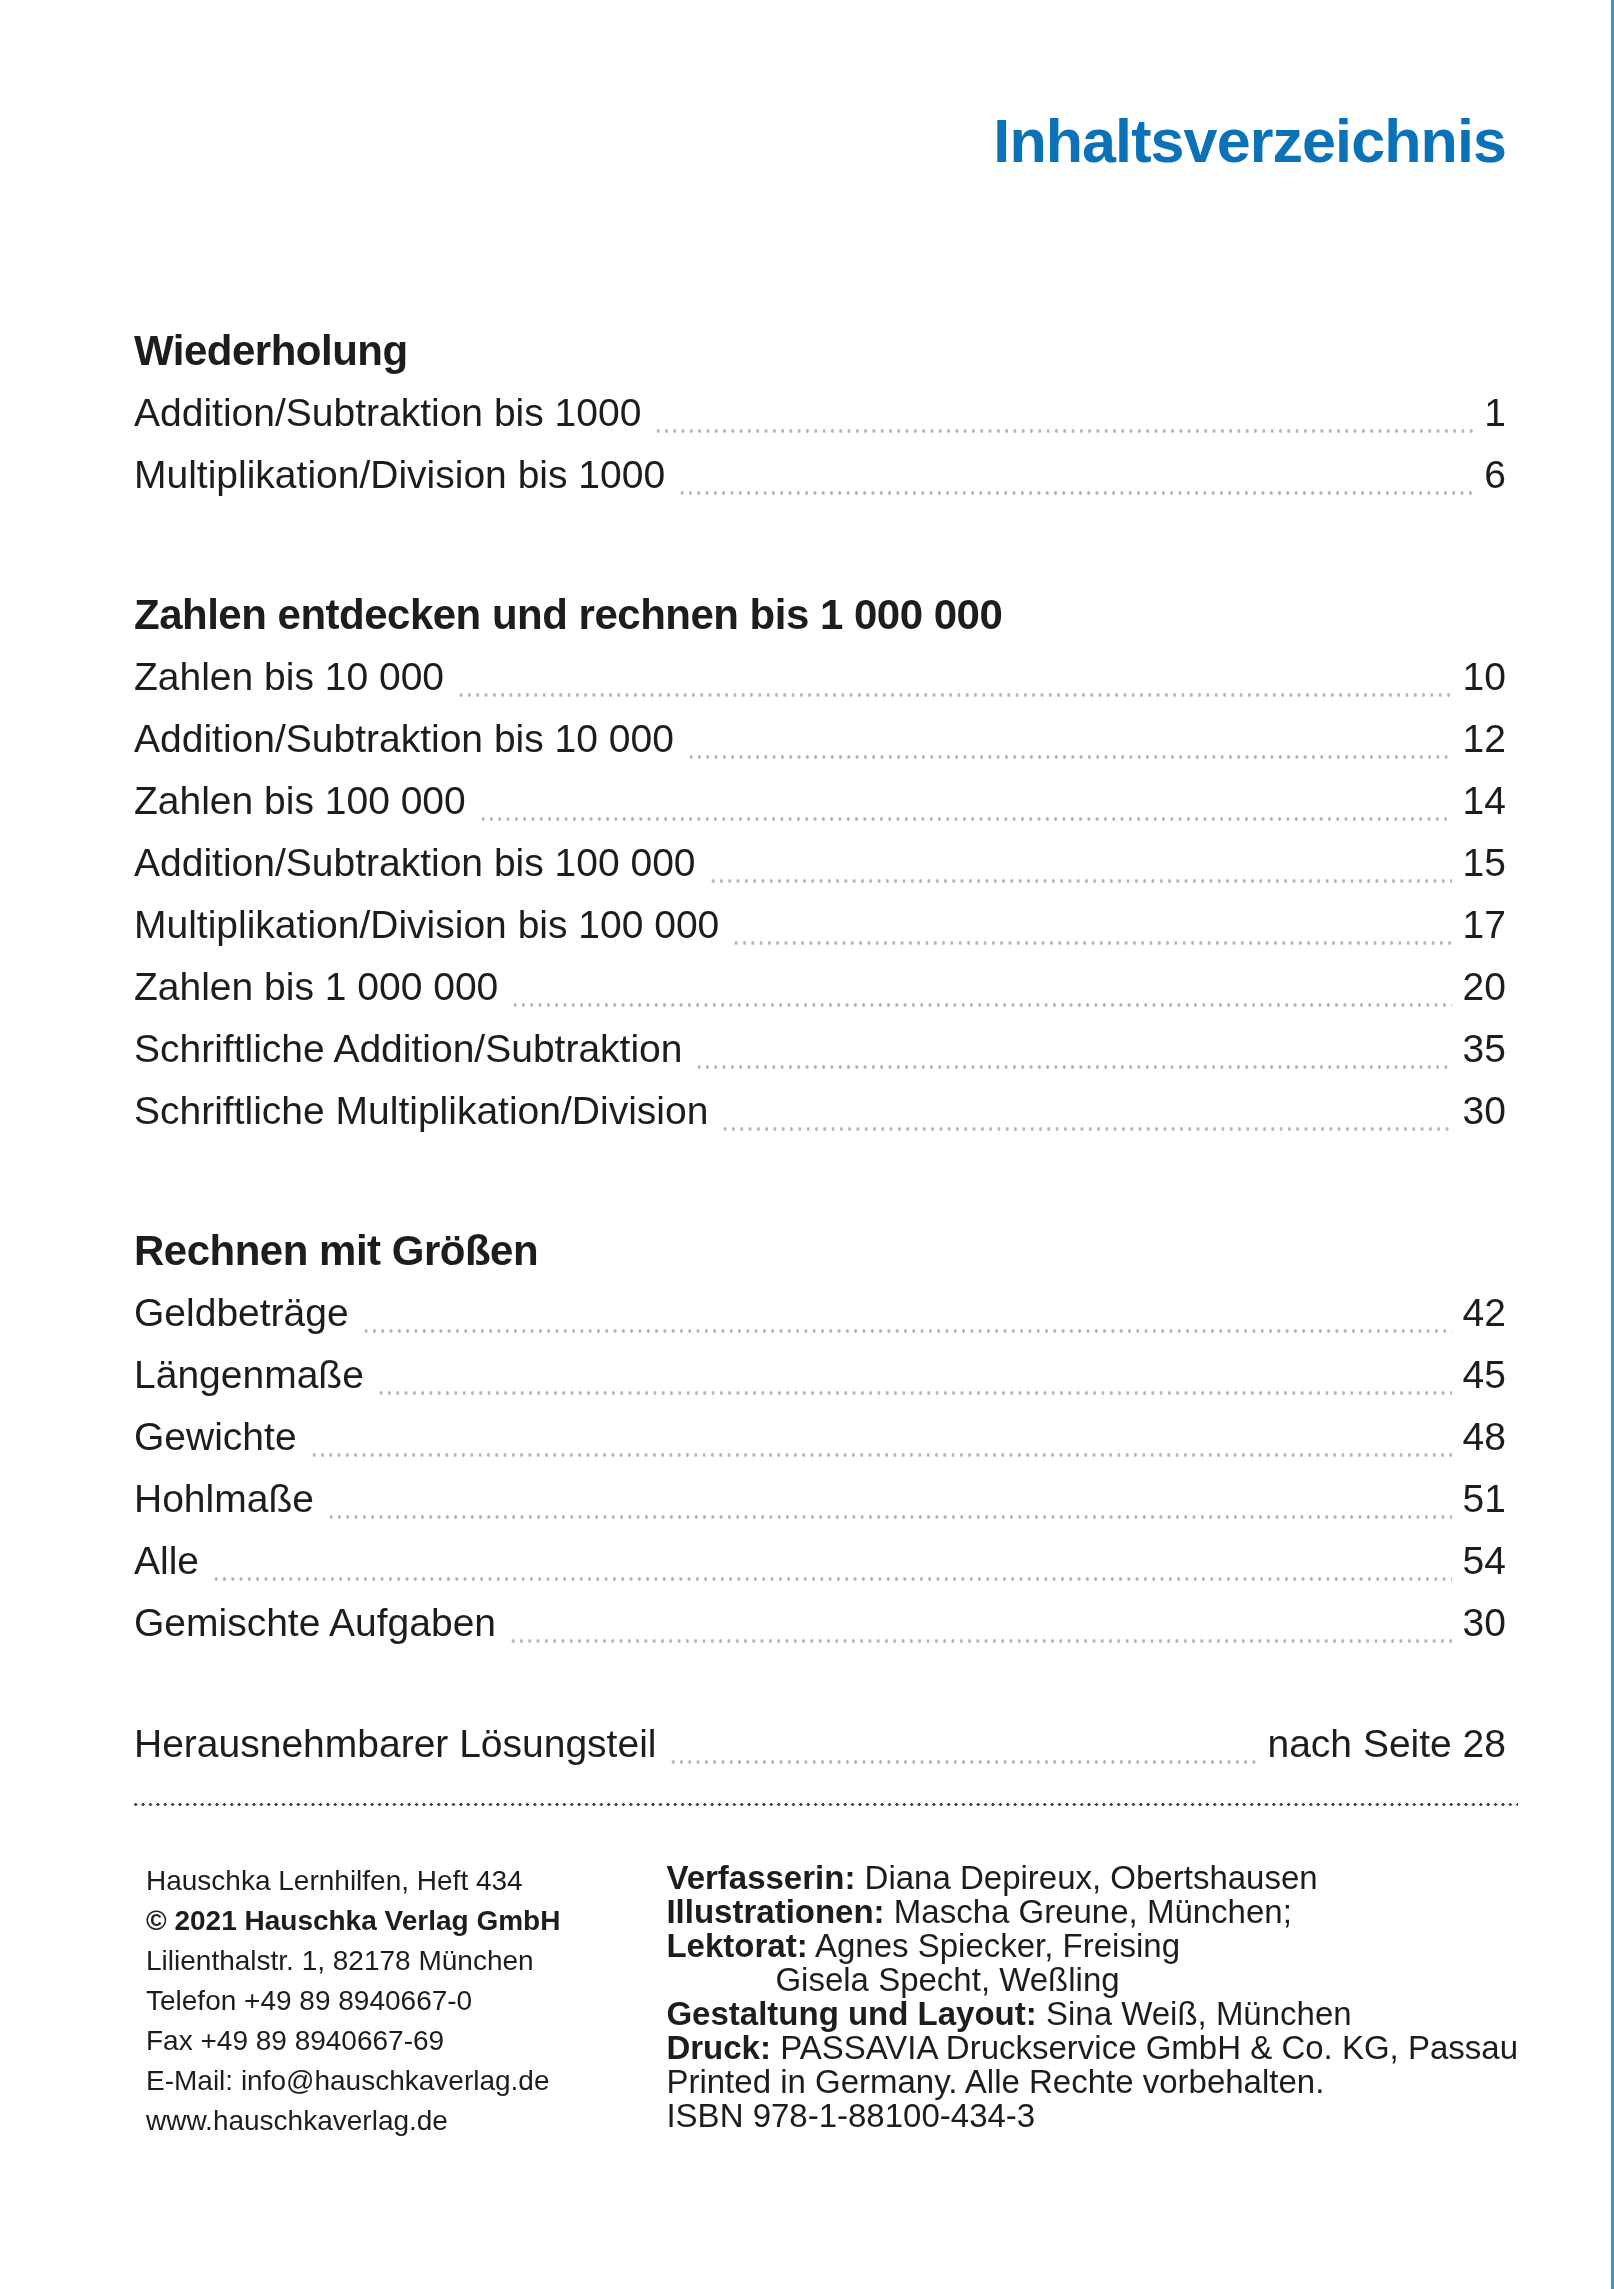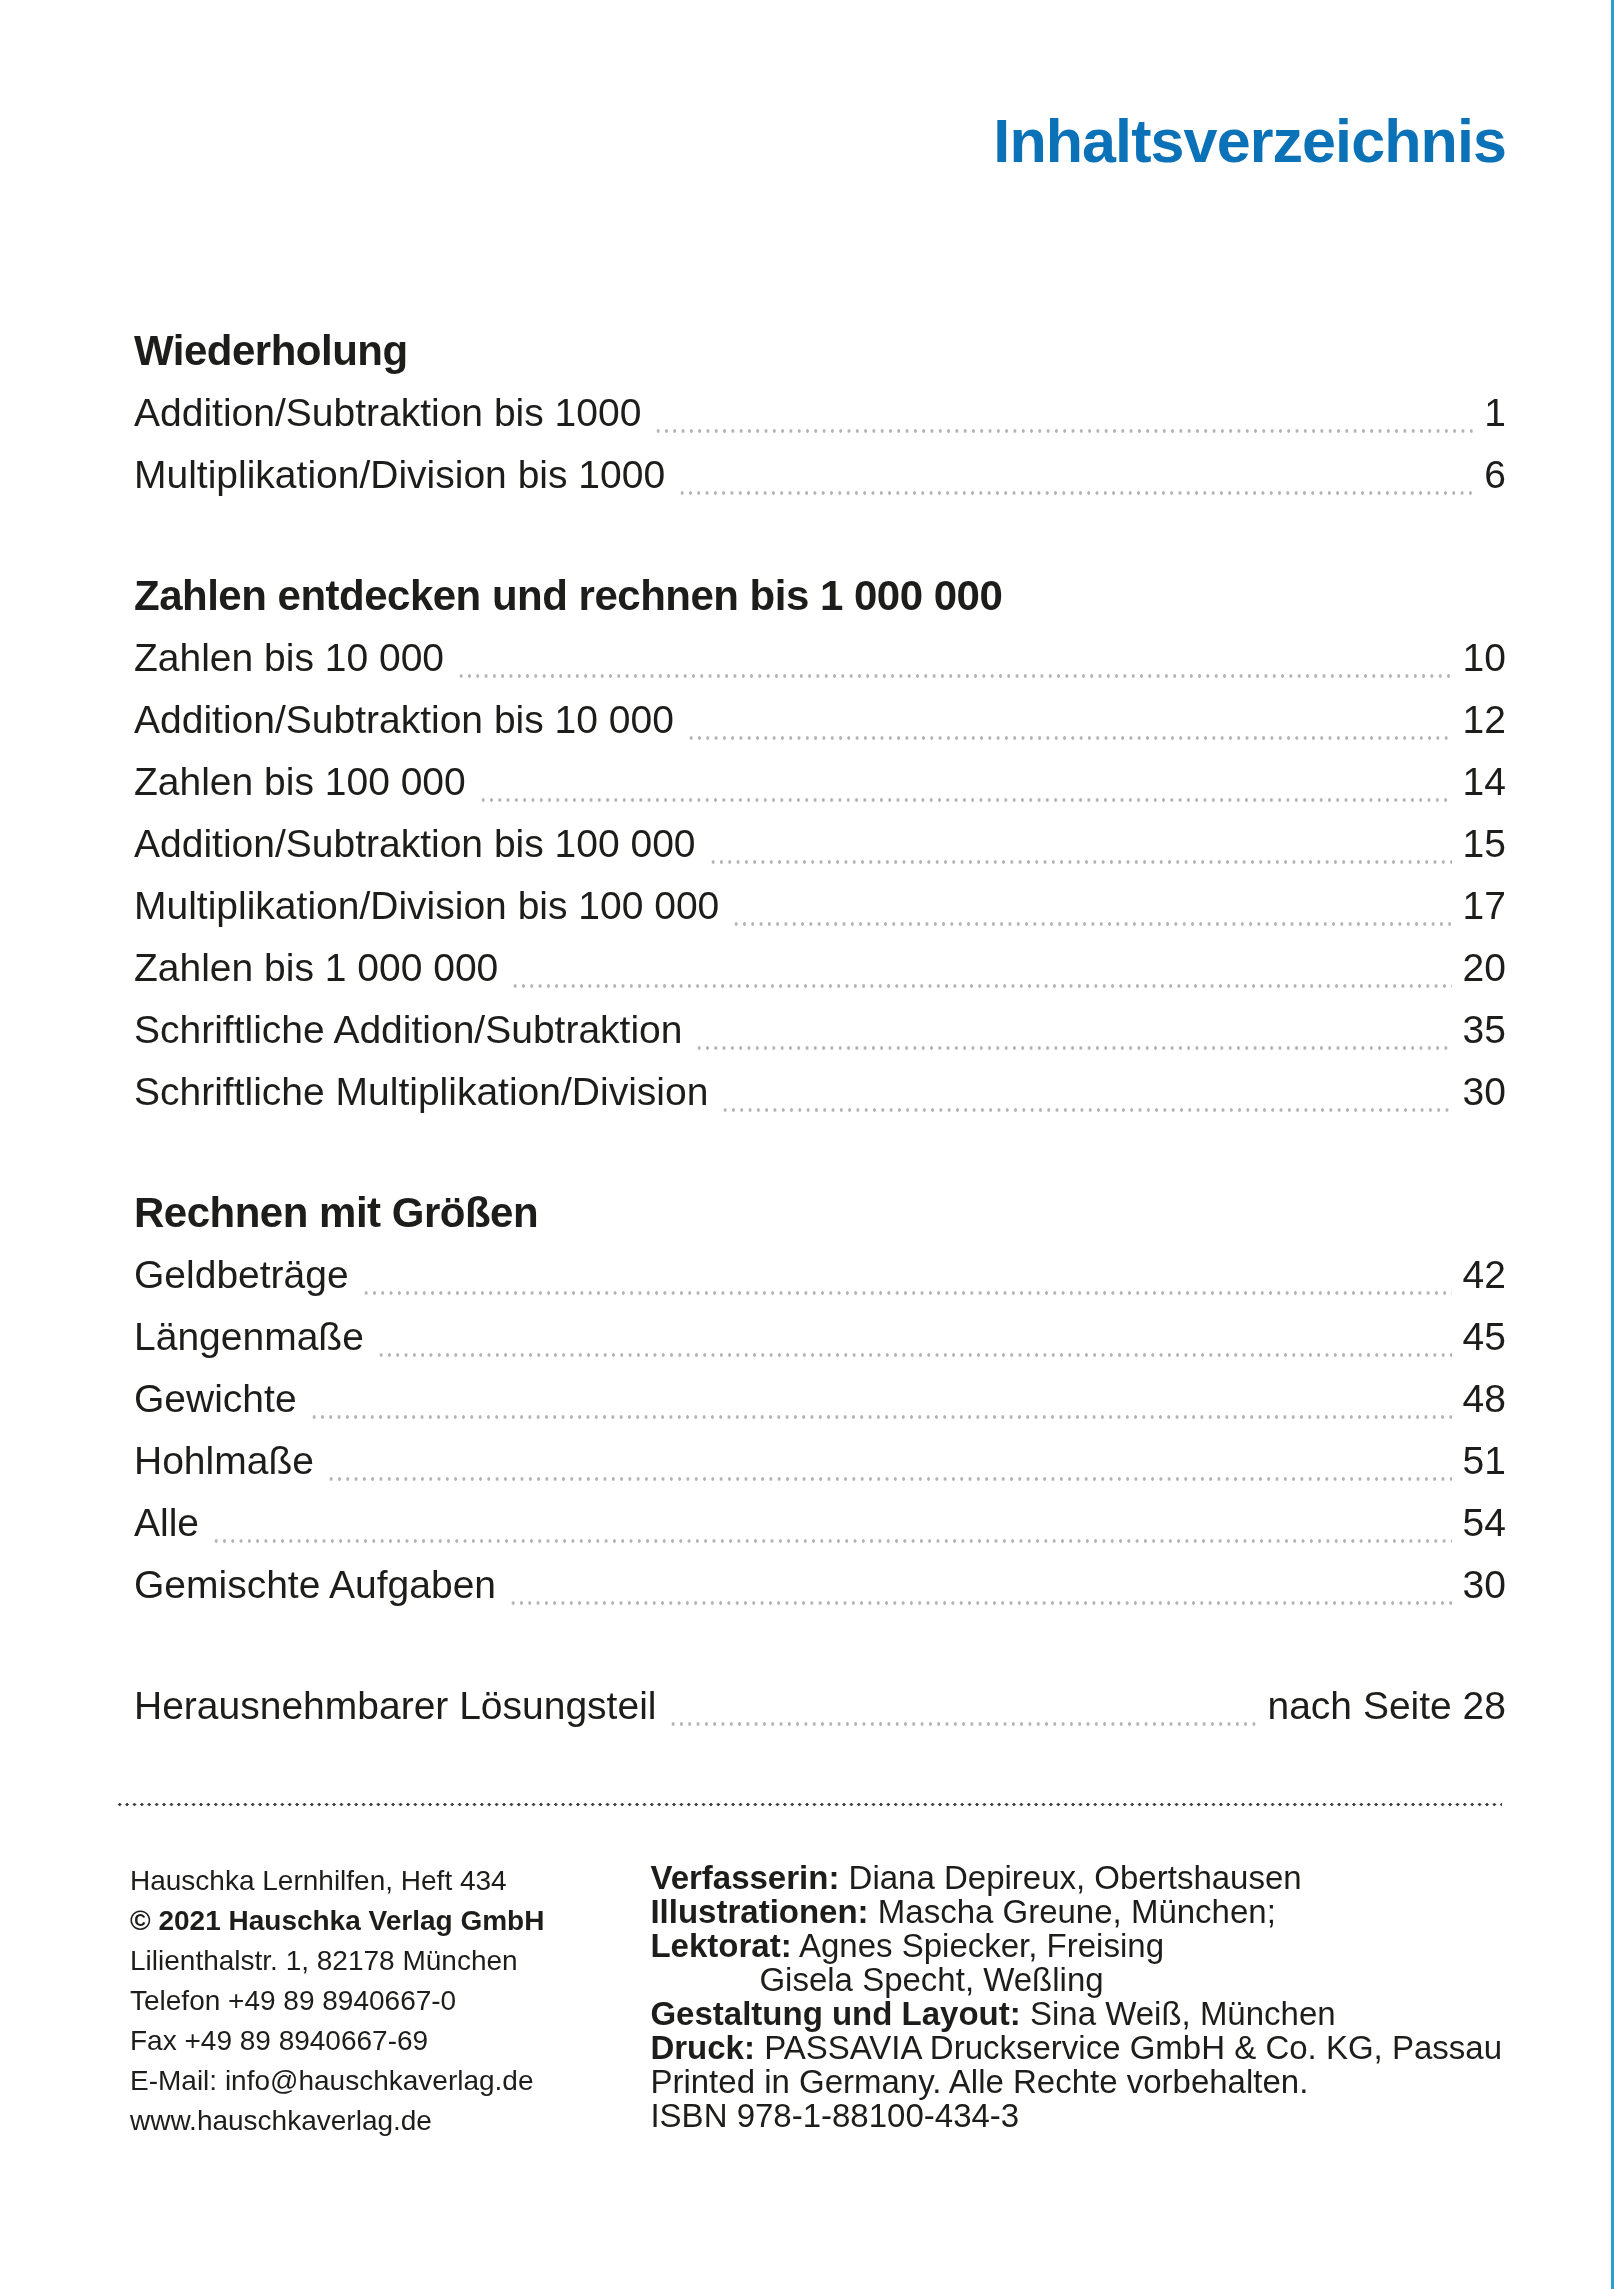--- a/index.html
+++ b/index.html
@@ -27,21 +27,21 @@
     letter-spacing:-0.9px;
     color:#0c72b8;
     text-align:right;
   }
   .toc { margin-top:148px; }
   .toc-section-heading {
     font-size:42px; line-height:62px;
     font-weight:bold;
     letter-spacing:-0.5px;
   }
-  .toc-section { margin-top:59px; }
+  .toc-section { margin-top:78px; }
   .toc-section:first-child { margin-top:0; }
   .toc-row {
     display:flex;
     height:62px;
     align-items:center;
   }
   .toc-label {
     font-size:39px; line-height:62px;
     white-space:nowrap;
     flex:0 0 auto;
@@ -57,21 +57,21 @@
     background-position:0 50%;
   }
   .toc-page {
     font-size:39px; line-height:62px;
     white-space:nowrap;
     flex:0 0 auto;
     text-align:right;
   }
   .toc-standalone { margin-top:59px; }
   .footer {
-    position:absolute; left:116px; top:1802px;
+    position:absolute; left:132px; top:1802px;
     width:1386px;
   }
   .footer-divider {
     height:4.6px; width:100%;
     background-image:radial-gradient(circle, #434341 1.5px, rgba(0,0,0,0) 1.6px);
     background-size:7.4px 4.6px;
     background-repeat:repeat-x;
     background-position:0 50%;
   }
   .footer-cols { display:flex; margin-top:54px; }

